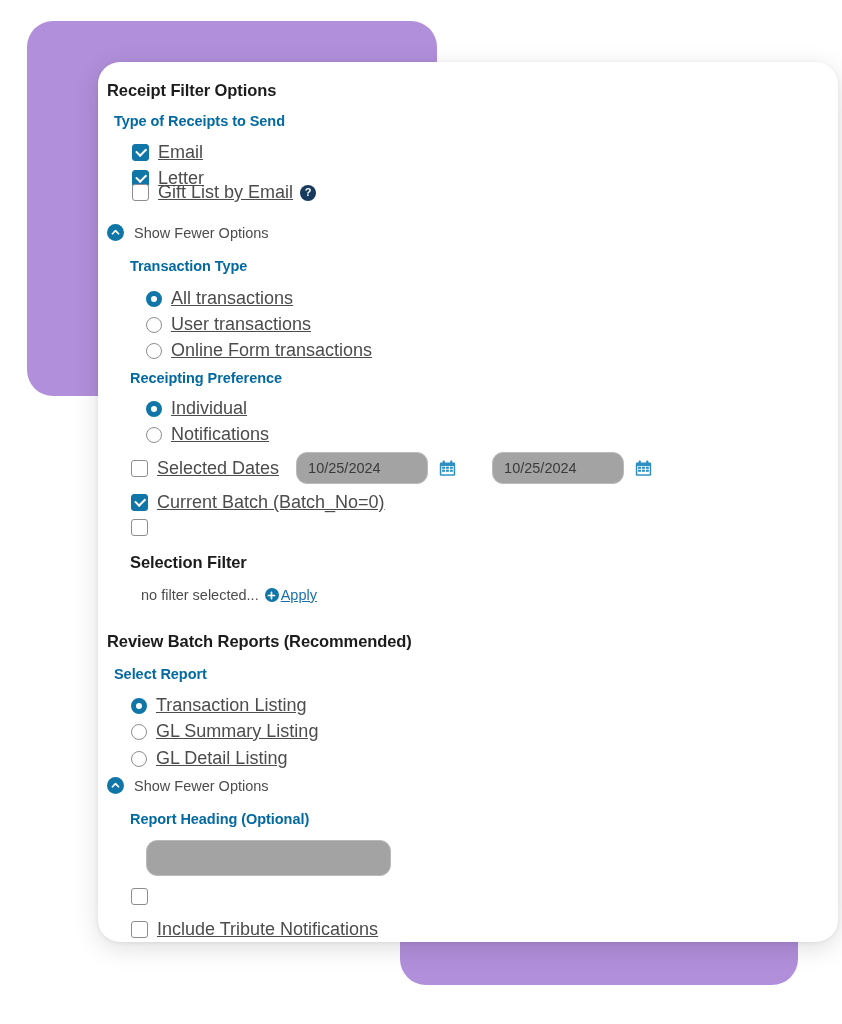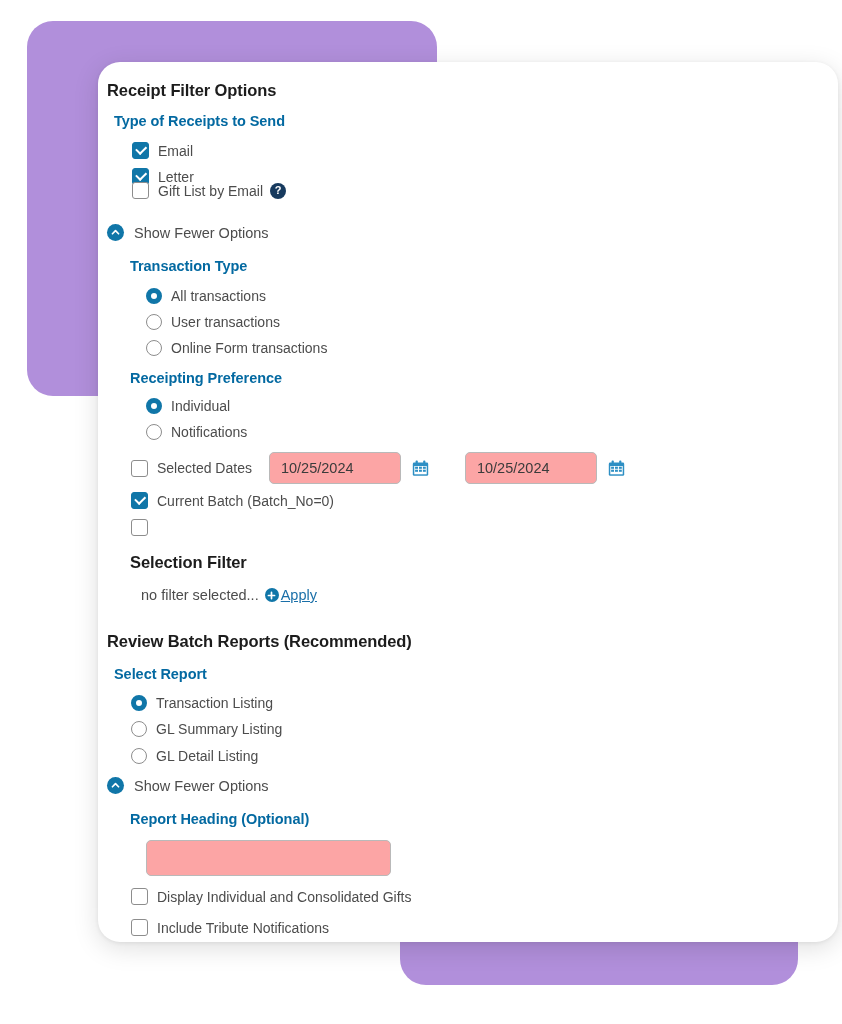--- a/index.html
+++ b/index.html
@@ -56,23 +56,24 @@
     color: #1c1c1c;
     letter-spacing: -0.1px;
   }
   .sub-title {
     font-size: 14.5px;
     font-weight: bold;
     color: #0369a1;
     letter-spacing: -0.05px;
   }
   .opt-label {
-    font-size: 14px;
+    font-size: 18px;
     color: #4c4c4c;
     font-weight: normal;
+    text-decoration: underline;
   }
 
   
   .row {
     display: flex;
     align-items: center;
   }
 
   
   .cb {
@@ -150,22 +151,22 @@
   }
   .toggle-row .tog-label {
     font-size: 14.5px;
     color: #4c4c4c;
     margin-left: 10px;
   }
 
   
   .text-input {
     border: 1.3px solid #b9b9b9;
-    border-radius: 5px;
-    background: #fca5a5;
+    border-radius: 11px;
+    background: #a3a3a3;
     font-family: "Liberation Sans", sans-serif;
     font-size: 14.5px;
     color: #3b3b3b;
     outline: none;
   }
   .date-input {
     width: 132px;
     height: 32px;
     padding: 0 11px;
   }
@@ -352,21 +353,20 @@
         </span>
         <span class="tog-label">Show Fewer Options</span>
       </div>
 
       <div class="sub-title" style="position:absolute; left:32px; top:749px;">Report Heading (Optional)</div>
 
       <input class="text-input heading-input" type="text" style="position: absolute; left: 48px; top: 778px;" value="">
 
       <div class="row" style="position:absolute; left:33px; top:826px;">
         <span class="cb off"></span>
-        <span class="opt-label">Display Individual and Consolidated Gifts</span>
       </div>
       <div class="row" style="position:absolute; left:33px; top:857px;">
         <span class="cb off"></span>
         <span class="opt-label">Include Tribute Notifications</span>
       </div>
 
     </div>
   </div>
 </div>
 

